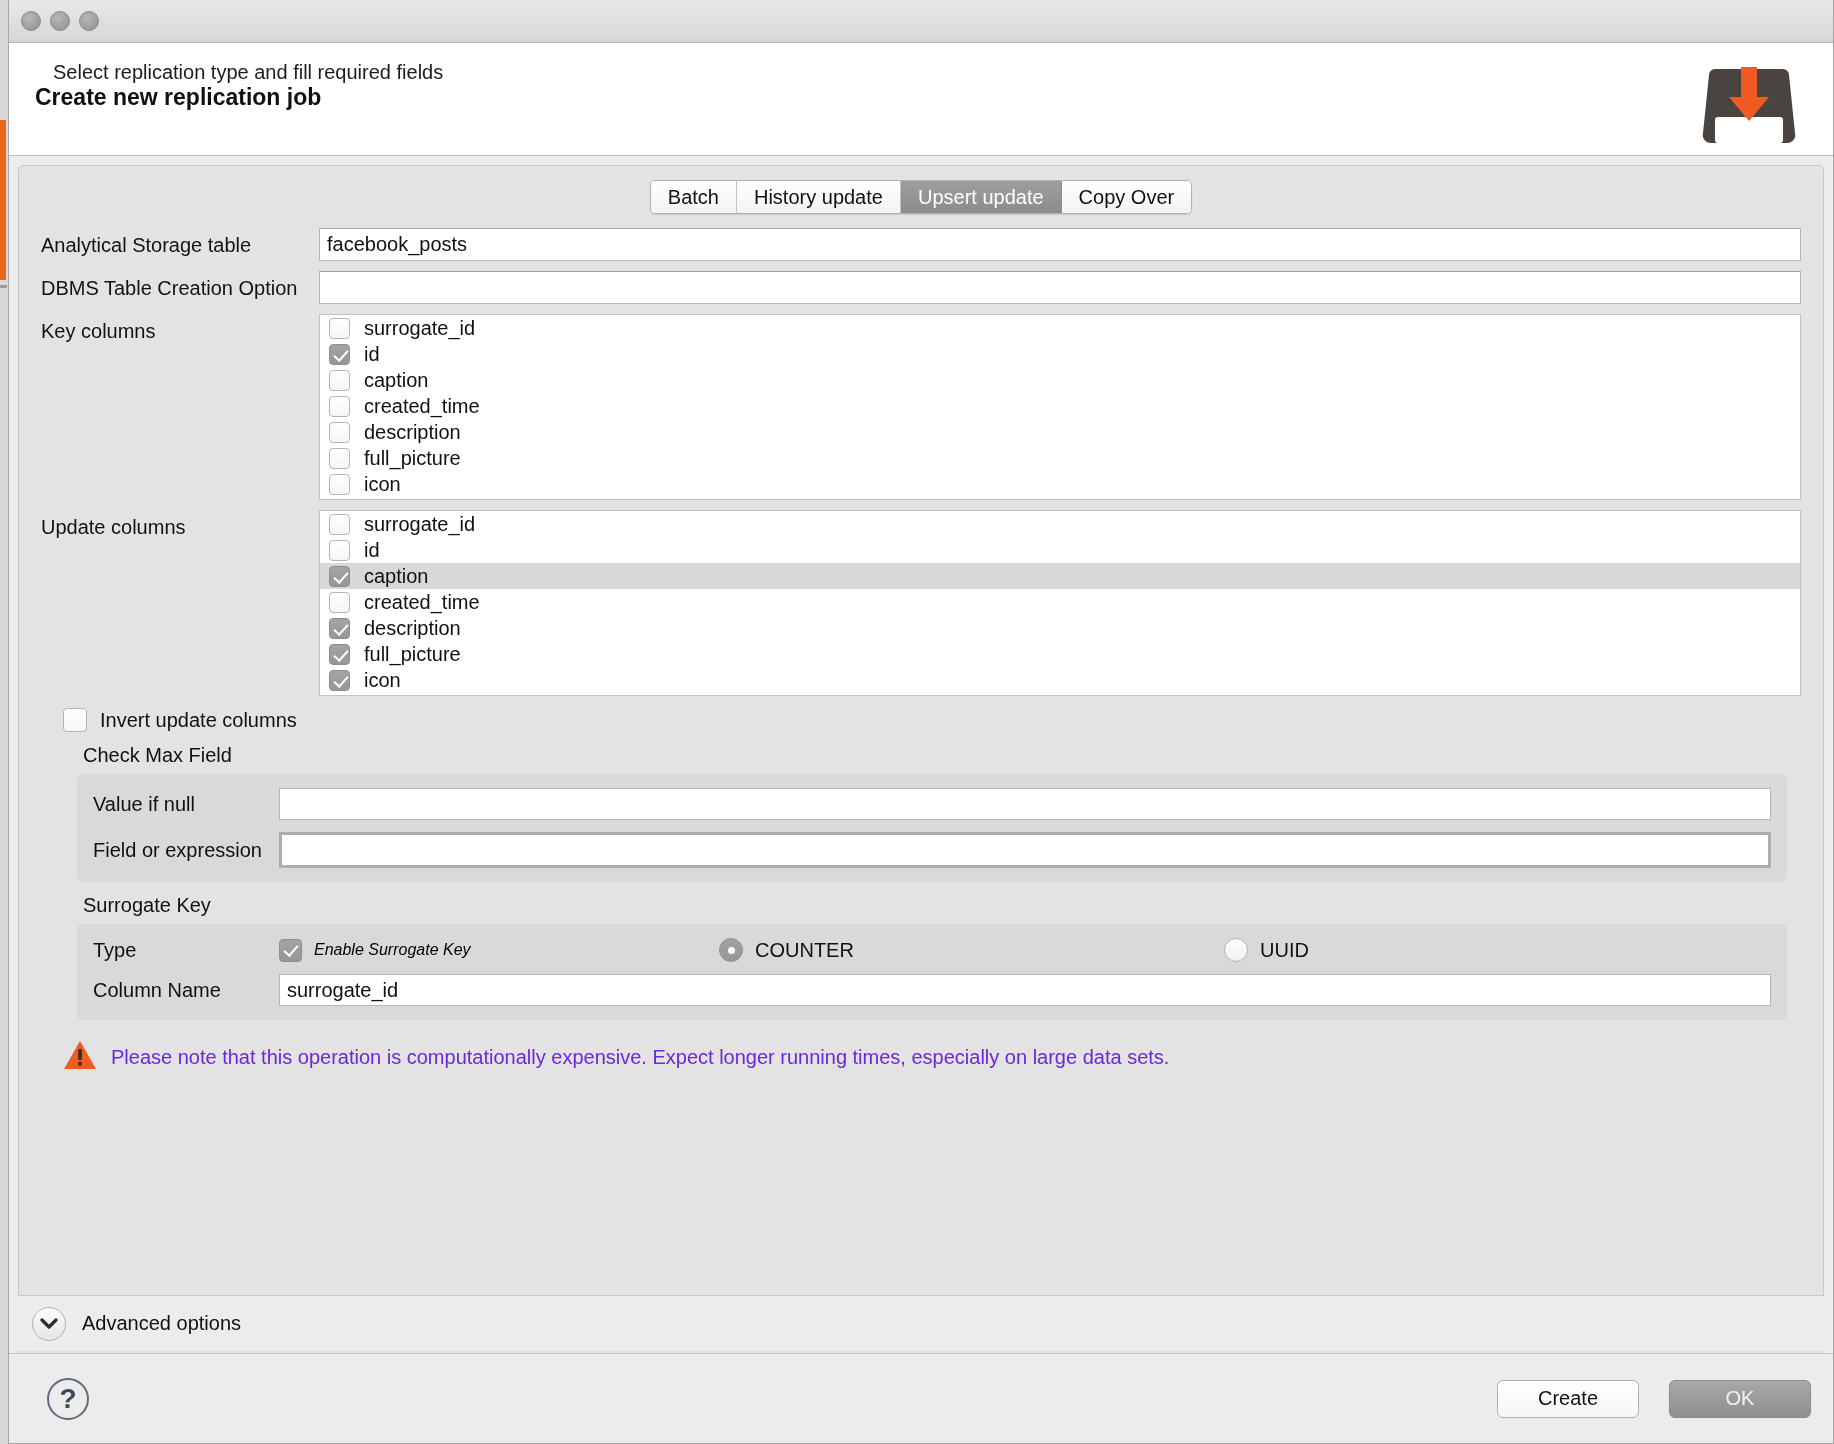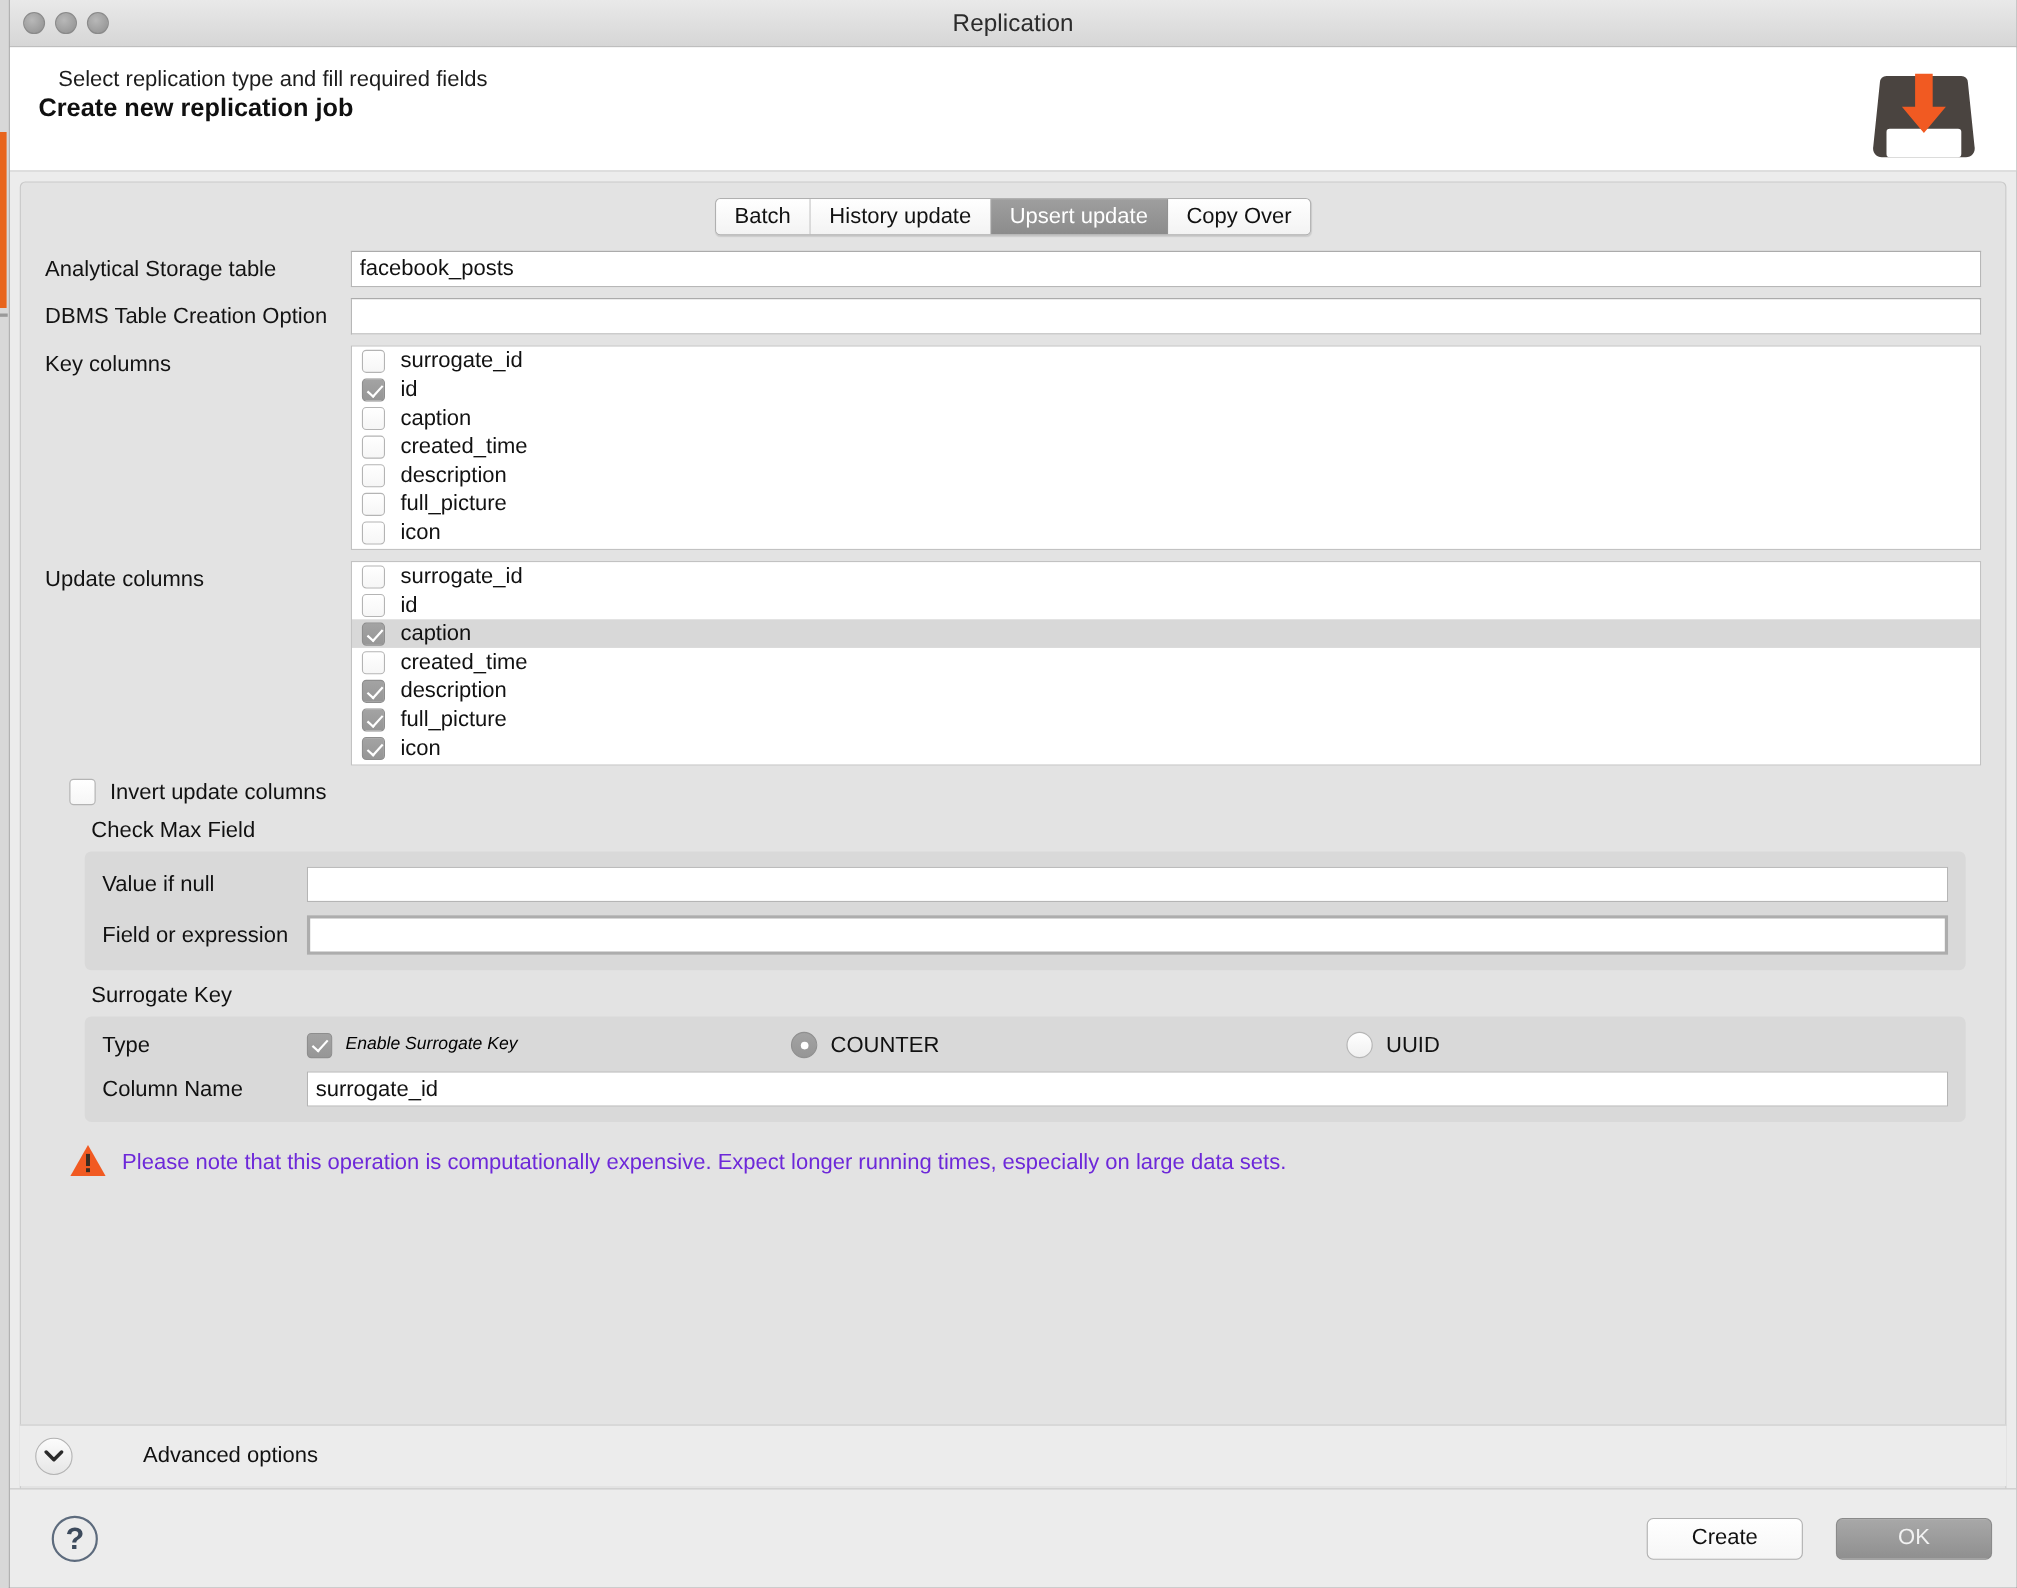--- a/index.html
+++ b/index.html
@@ -260,21 +260,21 @@
     height: 56px;
     padding-left: 14px;
   }
   #disclosure {
     width: 34px; height: 34px; border-radius: 50%;
     background: linear-gradient(to bottom, #fcfcfc, #e6e6e6);
     border: 1px solid #b3b3b3;
     display: flex; align-items: center; justify-content: center;
     margin-right: 16px;
   }
-  #advanced-label { font-size: 20px; color: #111; margin-left: 48px; }
+  #advanced-label { font-size: 20px; color: #111; }
 
   
   #footer {
     position: absolute; left: 0; bottom: 0; width: 100%;
     height: 90px;
     background: #ececec;
     border-top: 1px solid #c6c6c6;
     display: flex; align-items: center;
     padding: 0 22px;
   }
@@ -313,21 +313,20 @@
 </div>
 
 <div id="window">
 
   <div id="titlebar">
     <div id="traffic">
       <div class="light"></div>
       <div class="light"></div>
       <div class="light"></div>
     </div>
-    <div id="window-title">Replication</div>
   </div>
 
   <div id="header">
     <div id="header-sub">Select replication type and fill required fields</div>
     <div id="header-title">Create new replication job</div>
     <div id="header-icon">
       <svg width="112" height="92" viewBox="0 0 112 92">
         <path d="M22 8 h68 a6 6 0 0 1 6 6 l6 58 a8 8 0 0 1 -8 10 h-76 a8 8 0 0 1 -8 -10 l6 -58 a6 6 0 0 1 6 -6 z" fill="#4a4440"></path>
         <rect x="22" y="56" width="68" height="26" rx="3" fill="#ffffff"></rect>
         <path d="M48 6 h16 v30 h12 l-20 24 l-20 -24 h12 z" fill="#f15a22"></path>

